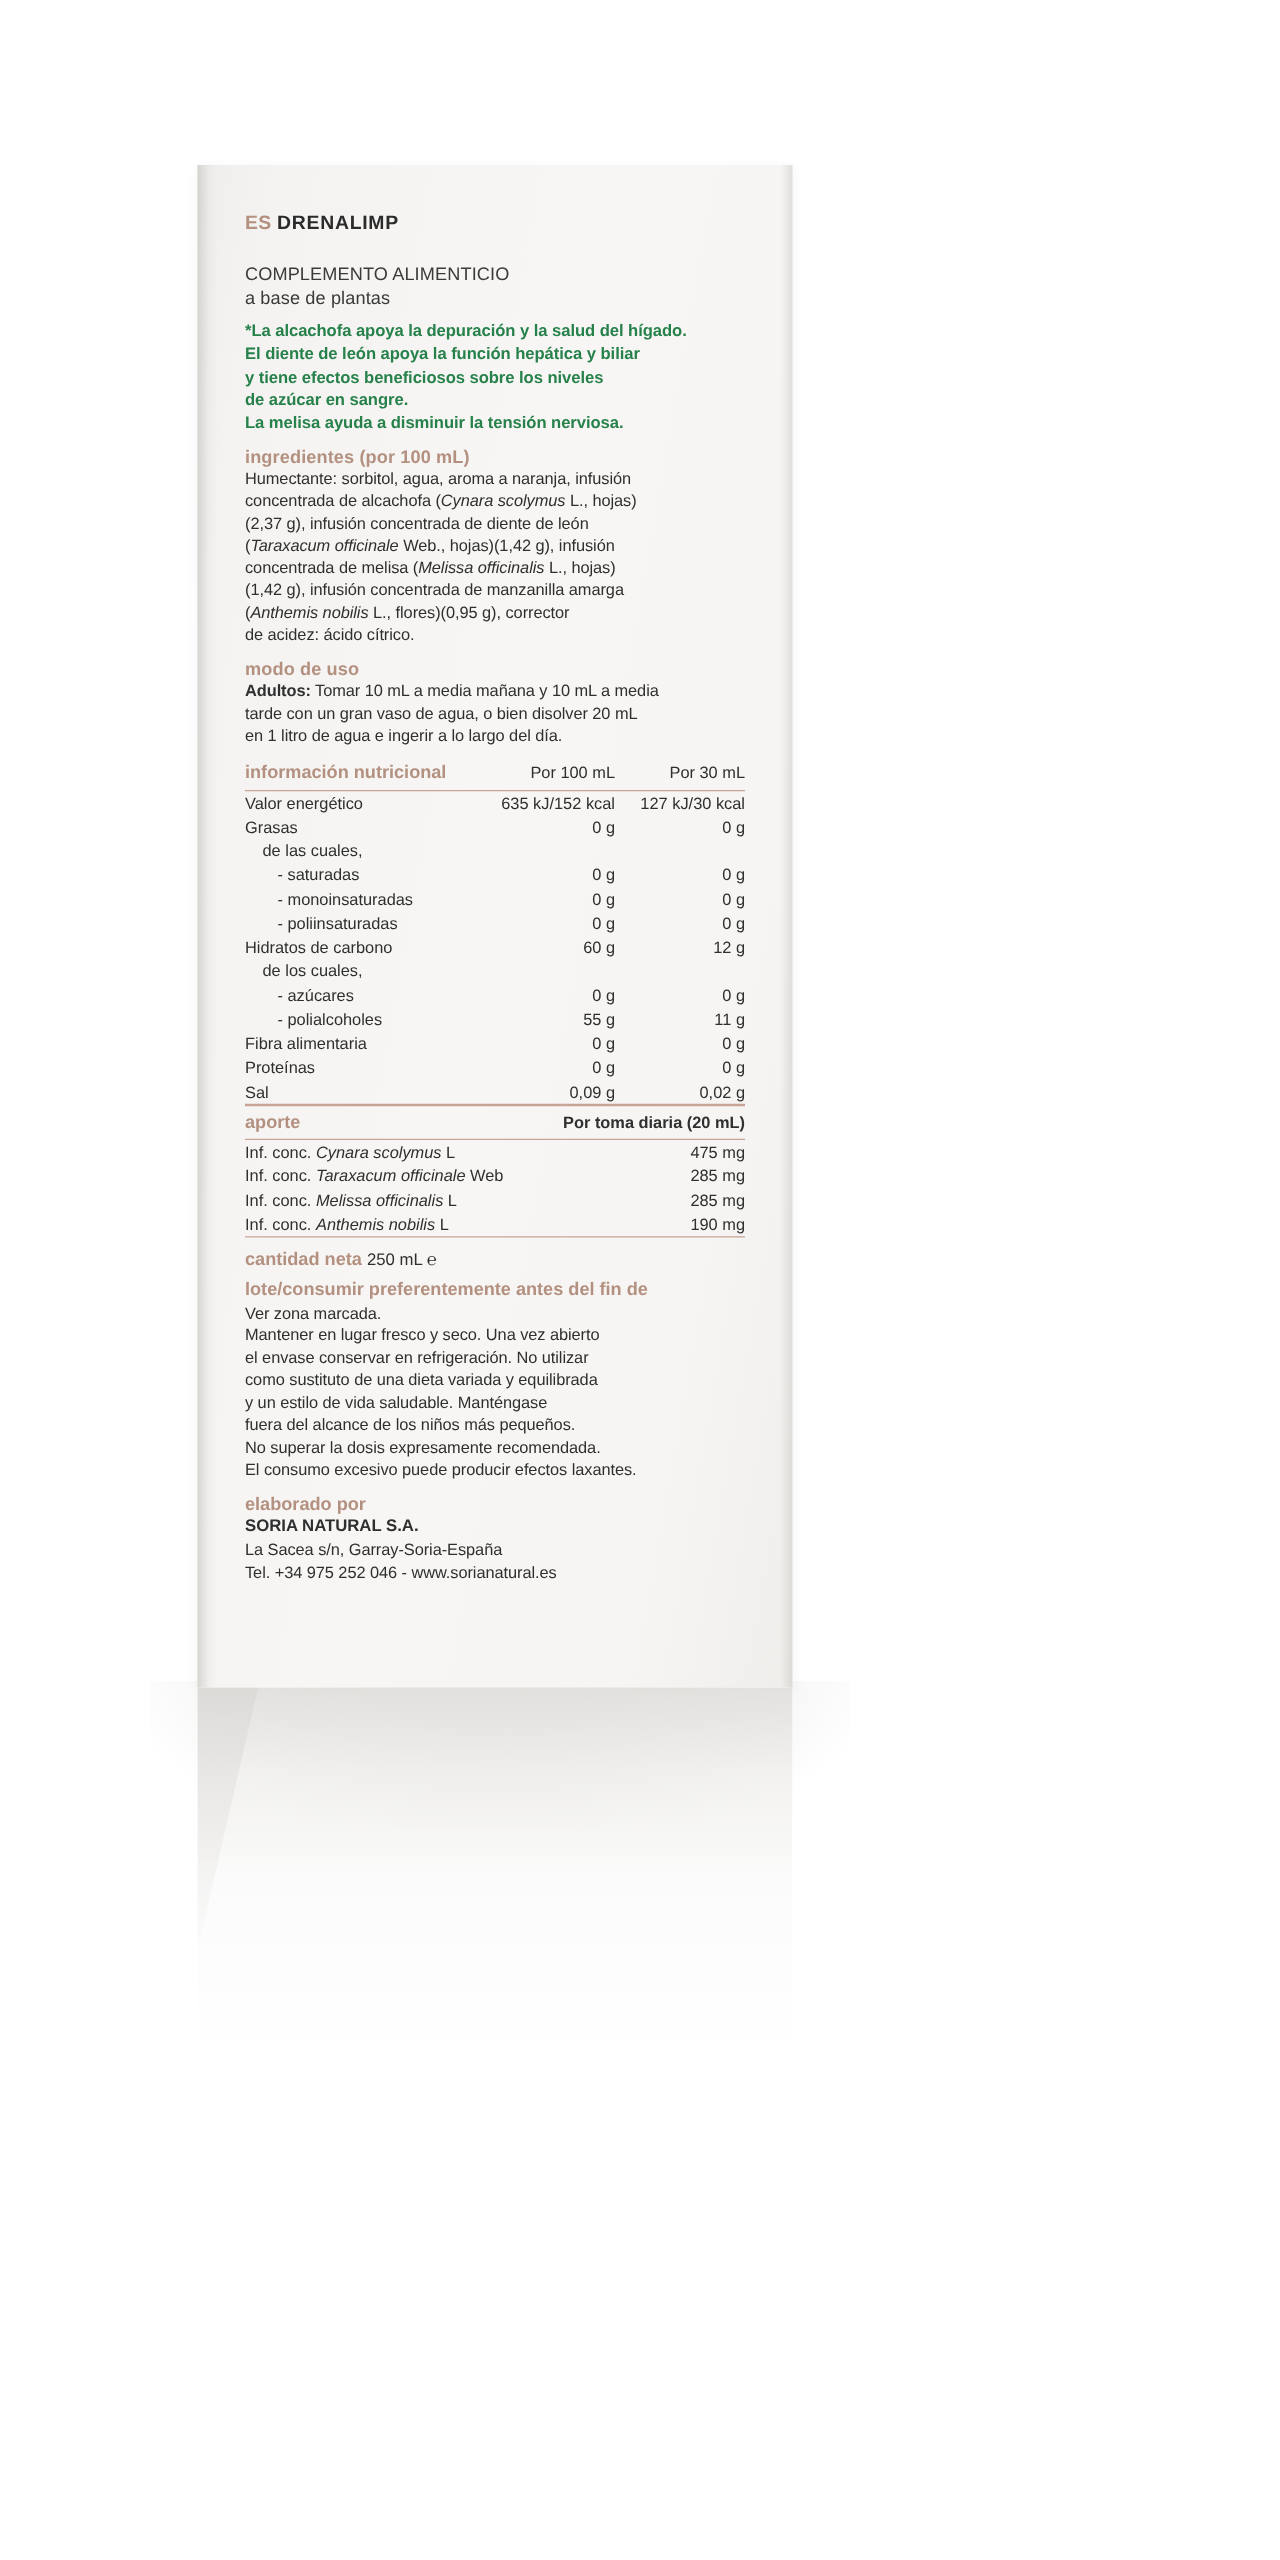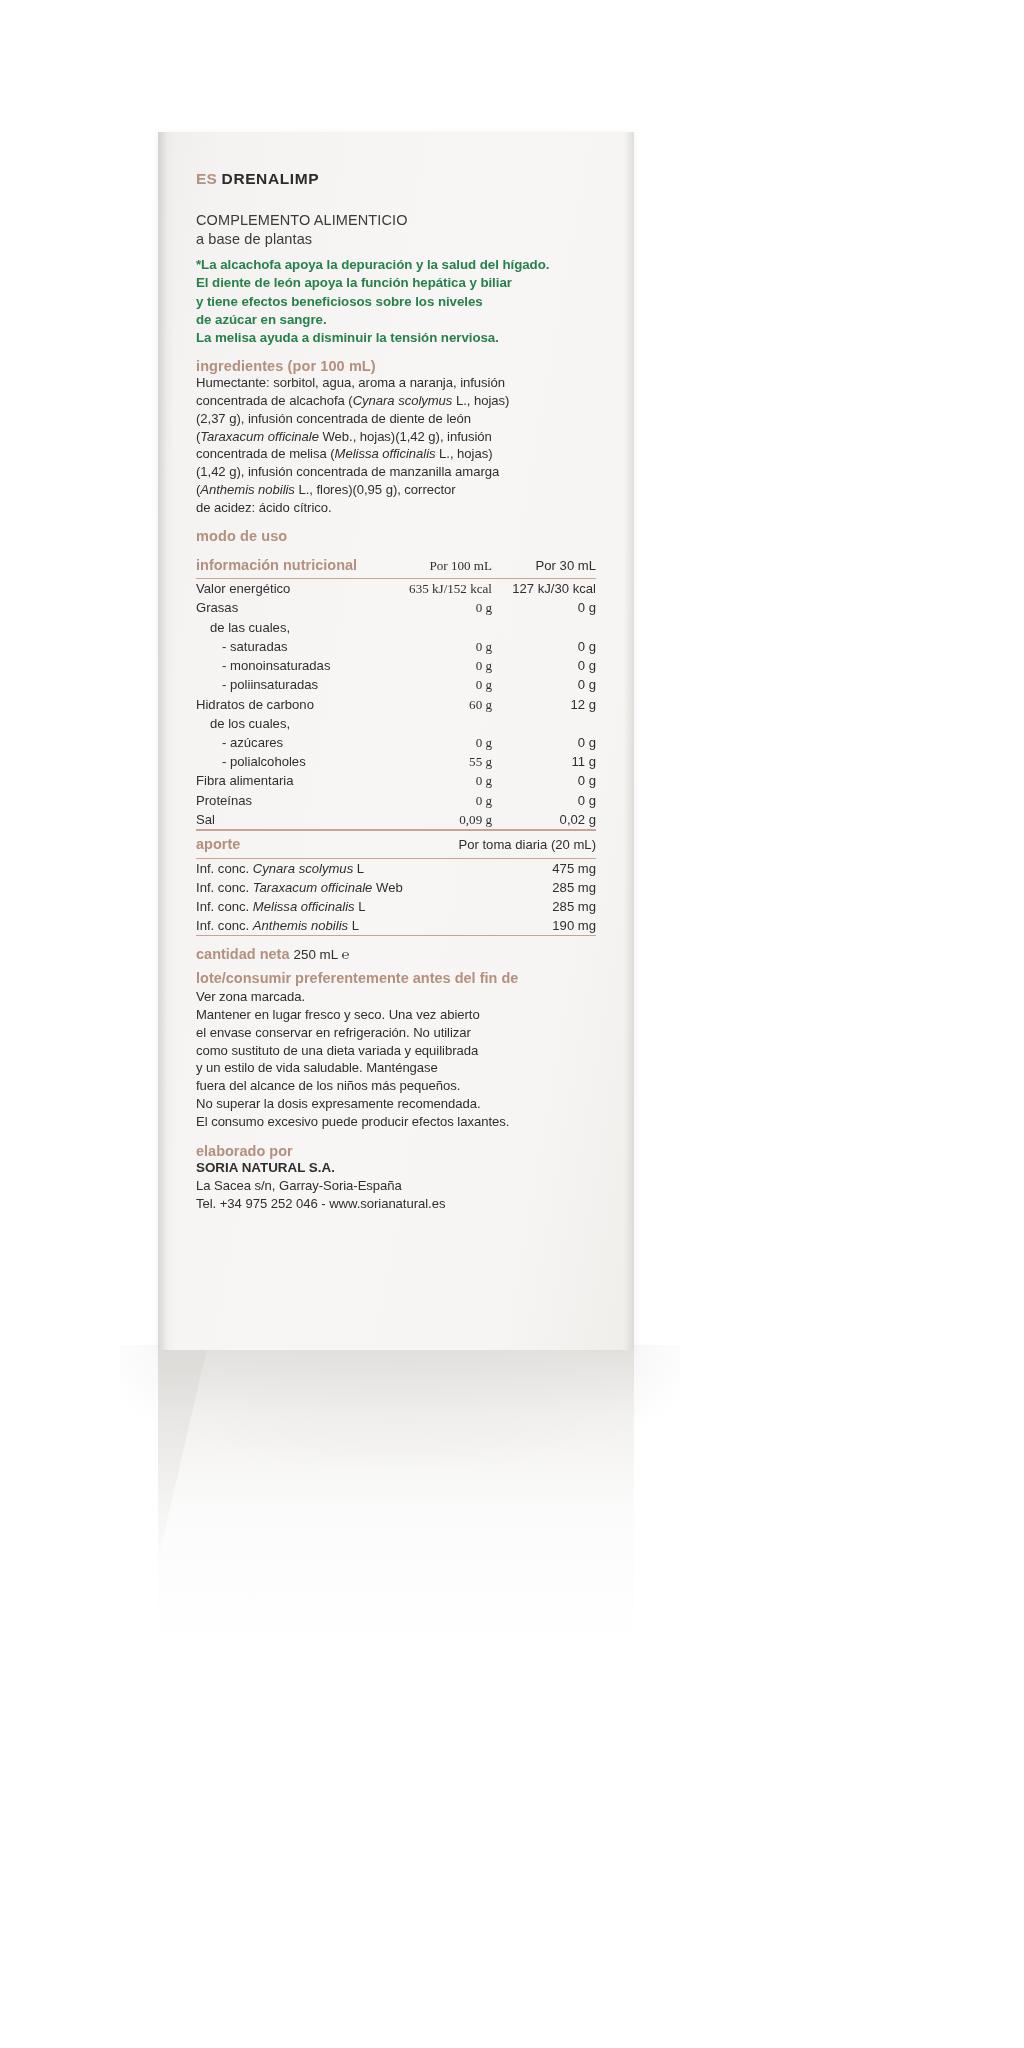--- a/index.html
+++ b/index.html
@@ -145,21 +145,21 @@
   table.nutri td {
     padding: 0;
     line-height: 1.47;
     vertical-align: baseline;
   }
   table.nutri td.col-name { text-align: left; white-space: nowrap; }
   table.nutri td.col-v1, table.nutri td.col-v2 {
     text-align: right;
     white-space: nowrap;
   }
-  table.nutri td.col-v1 { width: 104px; font-family: Liberation Serif, serif; }
+  table.nutri td.col-v1 { width: 104px; }
   table.nutri td.col-v2 { width: 104px; }
 
   tr.head-row td { padding-bottom: 2px; }
   tr.head-row td.col-name { color: #b3907f; font-weight: bold; font-size: 14.5px; }
   tr.head-row td.col-v1, tr.head-row td.col-v2 {
     color: #2f2f2f; font-size: 13.1px; font-weight: 400; text-align: right;
   }
 
   .rule-top td {
     border-top: 1.3px solid #c9a396;
@@ -182,21 +182,21 @@
     padding: 0;
     line-height: 1.47;
     vertical-align: baseline;
   }
   table.aporte td.a-name { text-align: left; }
   table.aporte td.a-val { text-align: right; white-space: nowrap; width: 92px; }
   table.aporte tr.head-row td.a-name {
     color: #b3907f; font-weight: bold; font-size: 14.5px; padding-top: 3px; padding-bottom: 2px;
   }
   table.aporte tr.head-row td.a-val {
-    color: #2f2f2f; font-size: 13.1px; font-weight: 400; white-space: nowrap; width: auto;
+    color: #2f2f2f; font-size: 13.1px; font-weight: 700; white-space: nowrap; width: auto;
     padding-top: 3px; padding-bottom: 2px;
   }
   table.aporte td i { font-style: italic; }
 
   .net-row {
     margin-top: 10px;
     font-size: 14.5px;
   }
   .net-row .net-label { color: #b3907f; font-weight: bold; }
   .net-row .net-value { color: #2f2f2f; font-size: 13.4px; font-weight: 400; }
@@ -260,20 +260,25 @@
           <div>(<i>Taraxacum officinale</i> Web., hojas)(1,42 g), infusión</div>
           <div>concentrada de melisa (<i>Melissa officinalis</i> L., hojas)</div>
           <div>(1,42 g), infusión concentrada de manzanilla amarga</div>
           <div>(<i>Anthemis nobilis</i> L., flores)(0,95 g), corrector</div>
           <div>de acidez: ácido cítrico.</div>
         </div>
       </div>
 
       <div class="block-gap">
         <div class="sec-head">modo de uso</div>
+        <div class="body-text">
+          <div><b>Adultos:</b> Tomar 10 mL a media mañana y 10 mL a media</div>
+          <div>tarde con un gran vaso de agua, o bien disolver 20 mL</div>
+          <div>en 1 litro de agua e ingerir a lo largo del día.</div>
+        </div>
       </div>
 
       <div class="block-gap">
         <table class="nutri">
           <tbody>
             <tr class="head-row">
               <td class="col-name">información nutricional</td>
               <td class="col-v1">Por 100 mL</td>
               <td class="col-v2">Por 30 mL</td>
             </tr>

